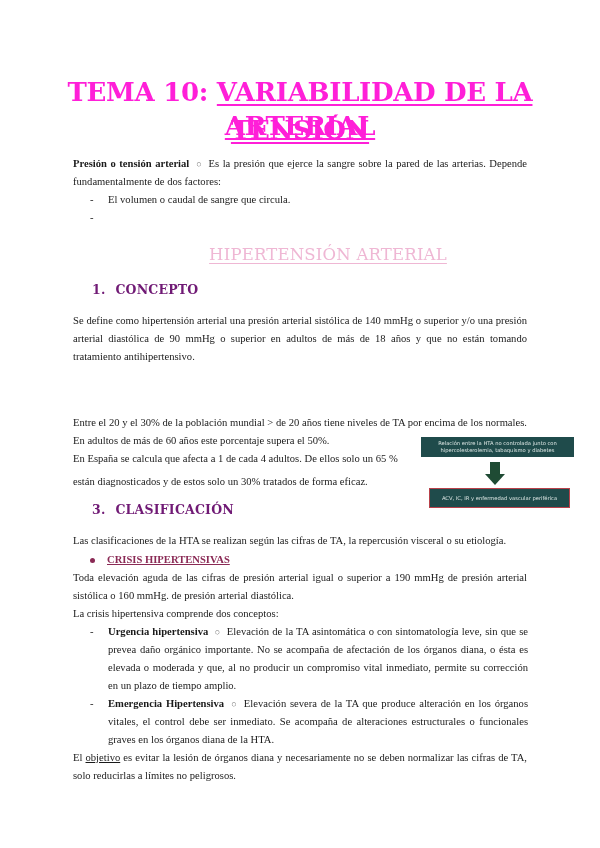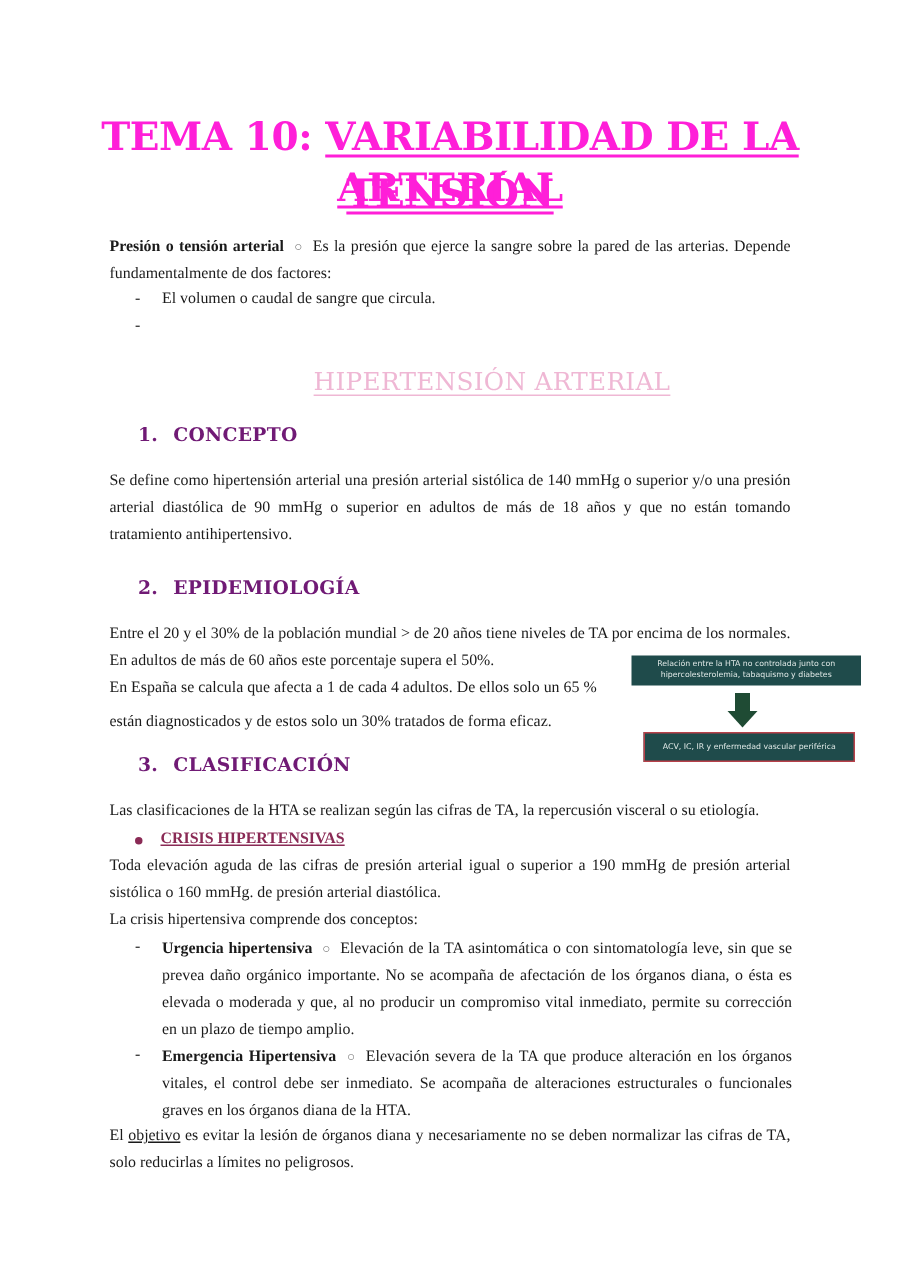--- a/index.html
+++ b/index.html
@@ -53,23 +53,20 @@
   <div class="txt" style="left:108px; top:191px; width:420px;">El volumen o caudal de sangre que circula.</div>
   <span class="dash" style="left:90px; top:209px;">-</span>
 
   <div class="h1pink" style="top:245px;margin-left:28px;">HIPERTENSIÓN ARTERIAL</div>
 
   <div class="h2" style="top:282px;">
     <span class="num">1.</span><span>CONCEPTO</span>
   </div>
   <div class="txt" style="top:312px;">Se define como hipertensión arterial una presión arterial sistólica de 140 mmHg o superior y/o una presión arterial diastólica de 90 mmHg o superior en adultos de más de 18 años y que no están tomando tratamiento antihipertensivo.</div>
 
-  <div class="h2" style="top:384px;">
-    <span class="num">2.</span><span>EPIDEMIOLOGÍA</span>
-  </div>
   <div class="txt" style="top:414px;">Entre el 20 y el 30% de la población mundial &gt; de 20 años tiene niveles de TA por encima de los normales. En adultos de más de 60 años este porcentaje supera el 50%.</div>
   <div class="txt" style="top:450px; width:350px; text-align:left;">En España se calcula que afecta a 1 de cada 4 adultos. De ellos solo un 65 %</div>
   <div class="txt" style="top:444px; width:350px; text-align:left;margin-top:29px;">están diagnosticados y de estos solo un 30% tratados de forma eficaz.</div>
 
   <div class="box" style="left:421px; top:437px; width:153px; height:20px;">Relación entre la HTA no controlada junto con hipercolesterolemia, tabaquismo y diabetes</div>
   <div class="arrow-shaft"></div>
   <div class="arrow-head"></div>
   <div class="box box2" style="left:429px; top:488px; width:141px; height:20px;">ACV, IC, IR y enfermedad vascular periférica</div>
 
   <div class="h2" style="top:502px;">

